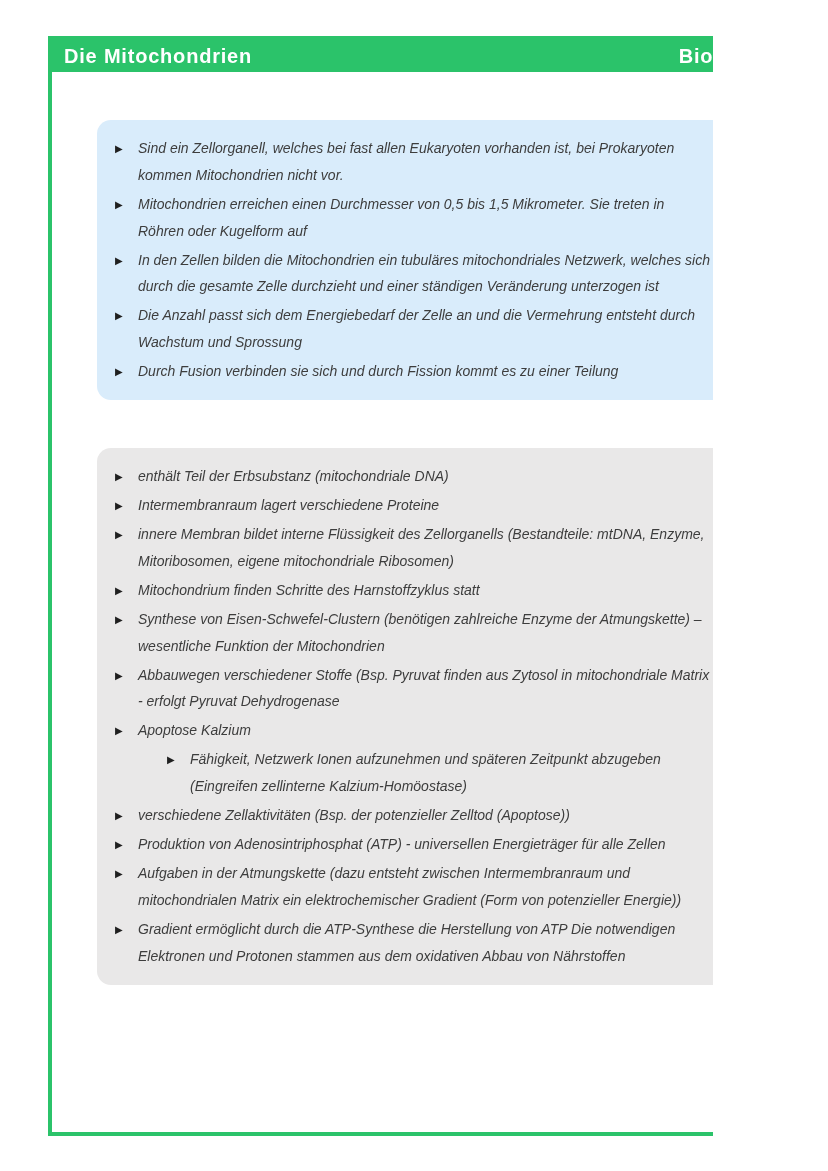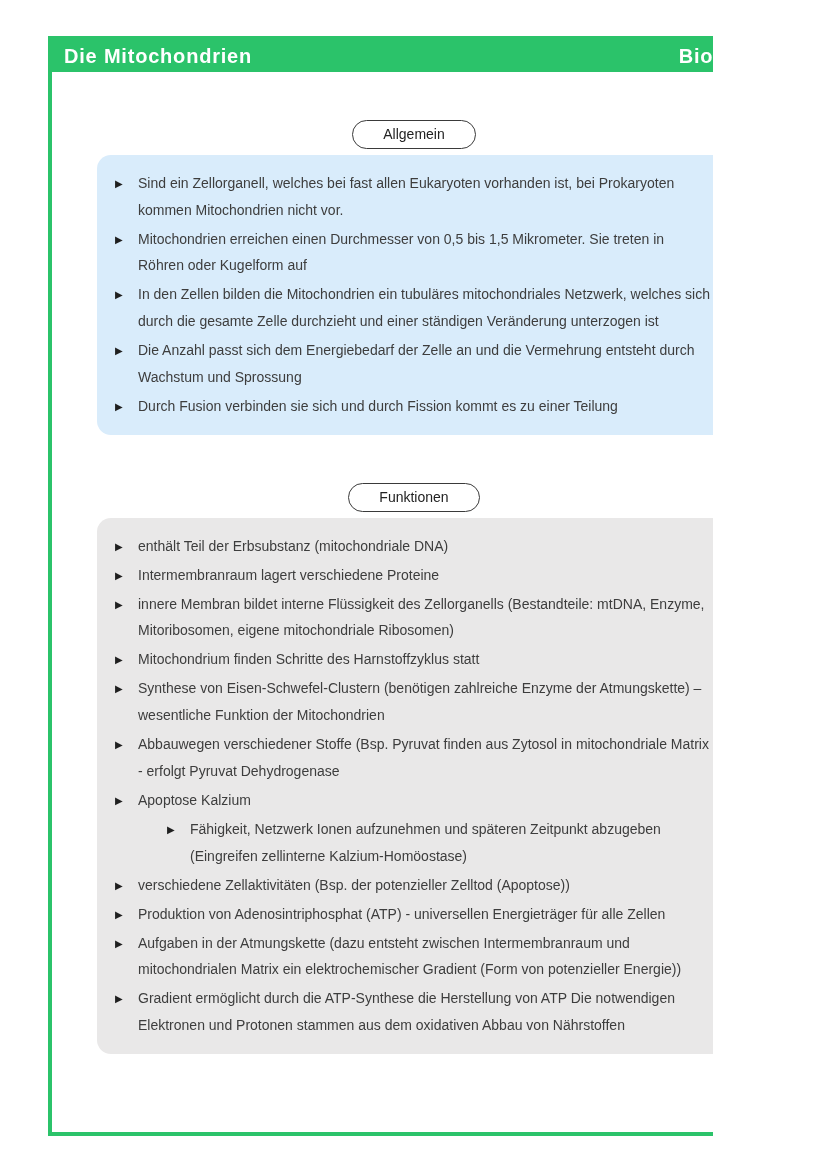--- a/index.html
+++ b/index.html
@@ -45,40 +45,37 @@
   ul.bullets{list-style:none;margin:0;padding:0;}
   .bullet-item{
     display:flex;align-items:flex-start;
     font-size:14px;line-height:1.92;
     margin:0 0 2px 0;
   }
   .bullet-item .marker{
     flex:0 0 auto;width:14px;margin-right:9px;
     font-size:10px;line-height:2.7;color:#1f1f1f;
   }
-  .bullet-item .txt{flex:1 1 auto;color:var(--text);}
+  .bullet-item .txt{flex:1 1 auto;color:var(--text);font-style:italic;}
   .bullet-item.indent{margin-left:52px;}
 </style>
 </head>
 <body>
 
 <div class="page">
   <div class="frame">
 
     <header class="topbar">
       <span>Die Mitochondrien</span>
       <span>Biologie</span>
     </header>
 
     <div class="content">
 
       <section class="note-section">
-        <div class="pill-wrap">
-          <div class="pill">Allgemein</div>
-        </div>
         <div class="box blue">
           <ul class="bullets">
               <li class="bullet-item">
                 <span class="marker">▶</span>
                 <span class="txt">Sind ein Zellorganell, welches bei fast allen Eukaryoten vorhanden ist, bei Prokaryoten kommen Mitochondrien nicht vor.</span>
               </li>
               <li class="bullet-item">
                 <span class="marker">▶</span>
                 <span class="txt">Mitochondrien erreichen einen Durchmesser von 0,5 bis 1,5 Mikrometer. Sie treten in Röhren oder Kugelform auf</span>
               </li>
@@ -92,23 +89,20 @@
               </li>
               <li class="bullet-item">
                 <span class="marker">▶</span>
                 <span class="txt">Durch Fusion verbinden sie sich und durch Fission kommt es zu einer Teilung</span>
               </li>
             </ul>
         </div>
       </section>
 
       <section class="note-section">
-        <div class="pill-wrap">
-          <div class="pill">Funktionen</div>
-        </div>
         <div class="box gray">
           <ul class="bullets">
               <li class="bullet-item">
                 <span class="marker">▶</span>
                 <span class="txt">enthält Teil der Erbsubstanz (mitochondriale DNA)</span>
               </li>
               <li class="bullet-item">
                 <span class="marker">▶</span>
                 <span class="txt">Intermembranraum lagert verschiedene Proteine</span>
               </li>

